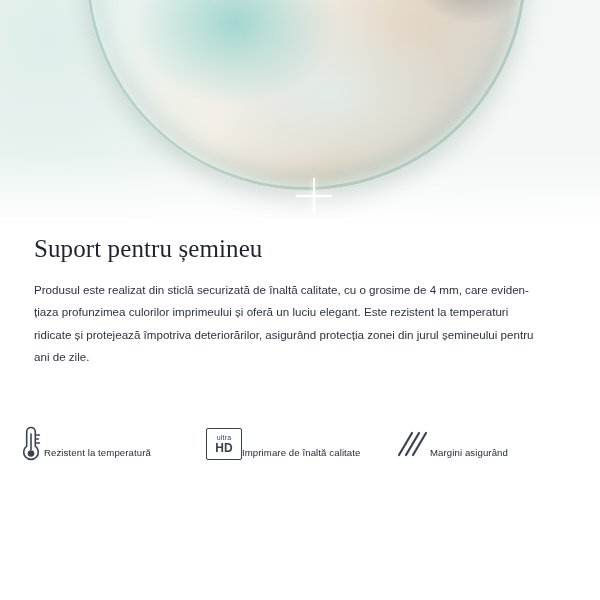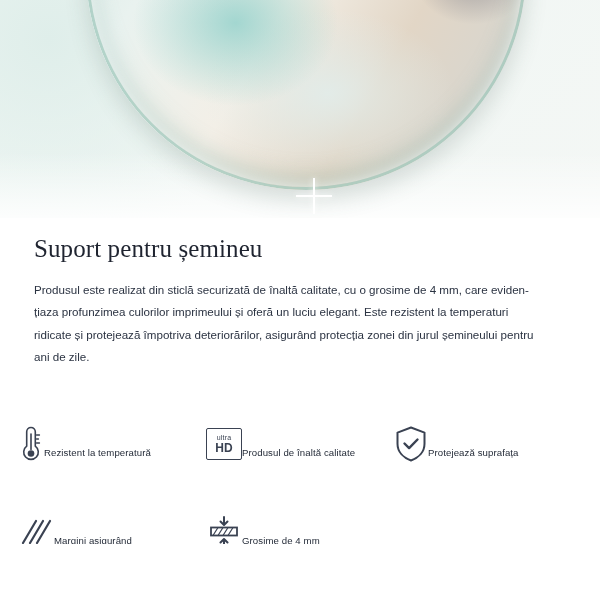--- a/index.html
+++ b/index.html
@@ -204,49 +204,29 @@
       <div class="feature-label">Rezistent la temperatură</div>
     </div>
 
     <div class="feature">
       <div class="feature-icon">
         <div class="ultrahd-box">
           <span class="u1">ultra</span>
           <span class="u2">HD</span>
         </div>
       </div>
-      <div class="feature-label">Produsul de înaltă calitate</div>
-    </div>
-
-    <div class="feature">
-      <div class="feature-icon">
-        <svg class="ico" width="34" height="38" viewBox="0 0 34 38" fill="none" xmlns="http://www.w3.org/2000/svg">
-          <path d="M17 2.5 3.5 7.6v11.2C3.5 27 9.4 32.8 17 35.5c7.6-2.7 13.5-8.5 13.5-16.7V7.6L17 2.5z" stroke="#3a4252" stroke-width="2" stroke-linejoin="round"></path>
-          <path d="M10.5 18.5l4.6 4.6 8.4-8.6" stroke="#3a4252" stroke-width="2.4" stroke-linecap="round" stroke-linejoin="round"></path>
-        </svg>
-      </div>
-      <div class="feature-label">Protejează suprafața</div>
-    </div>
+      <div class="feature-label">Imprimare de înaltă calitate</div>
+    </div>
+
 
 
     <div class="feature">
       <div class="feature-icon">
         <svg class="ico" width="36" height="30" viewBox="0 0 36 30" fill="none" xmlns="http://www.w3.org/2000/svg">
           <path d="M5 26 18 4M12 26 25 4M19 26 32 4" stroke="#3a4252" stroke-width="2.2" stroke-linecap="round"></path>
         </svg>
       </div>
       <div class="feature-label">Margini asigurând</div>
     </div>
 
-    <div class="feature">
-      <div class="feature-icon">
-        <svg class="ico" width="36" height="34" viewBox="0 0 36 34" fill="none" xmlns="http://www.w3.org/2000/svg">
-          <path d="M18 2v7M14.5 6.5 18 10l3.5-3.5" stroke="#3a4252" stroke-width="2" stroke-linecap="round" stroke-linejoin="round"></path>
-          <rect x="5" y="12.5" width="26" height="8" stroke="#3a4252" stroke-width="1.8"></rect>
-          <path d="M7 20.5 12 12.5M12 20.5 17 12.5M17 20.5 22 12.5M22 20.5 27 12.5" stroke="#3a4252" stroke-width="1.2"></path>
-          <path d="M18 32v-7M14.5 27.5 18 24l3.5 3.5" stroke="#3a4252" stroke-width="2" stroke-linecap="round" stroke-linejoin="round"></path>
-        </svg>
-      </div>
-      <div class="feature-label">Grosime de 4 mm</div>
-    </div>
 
   </div>
 </div>
 
 </body></html>

